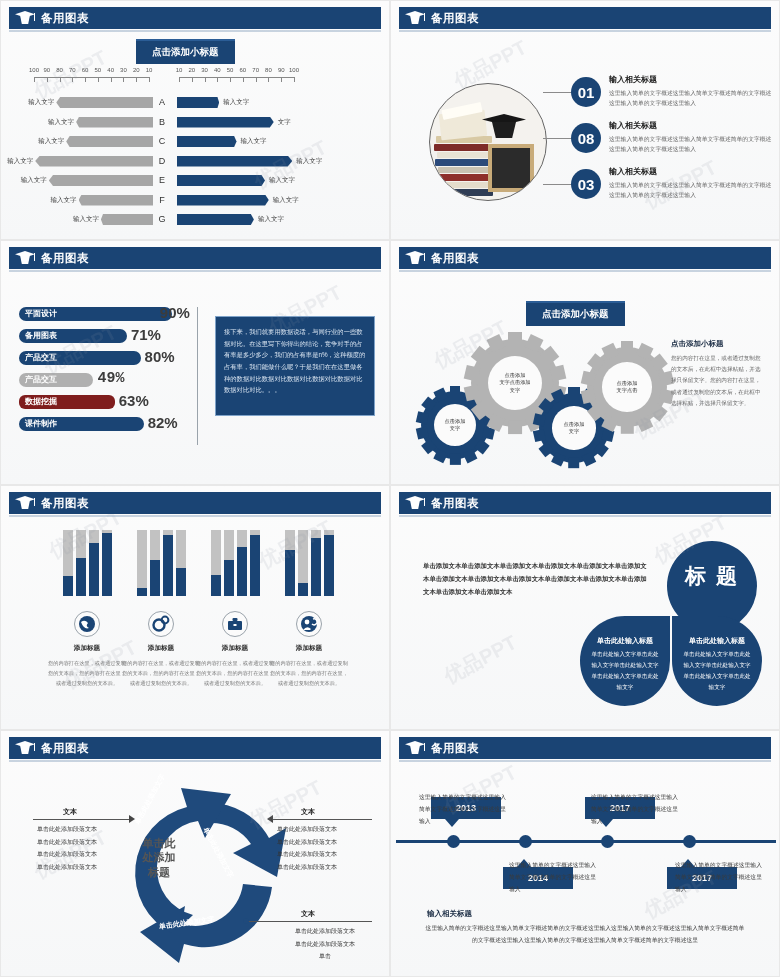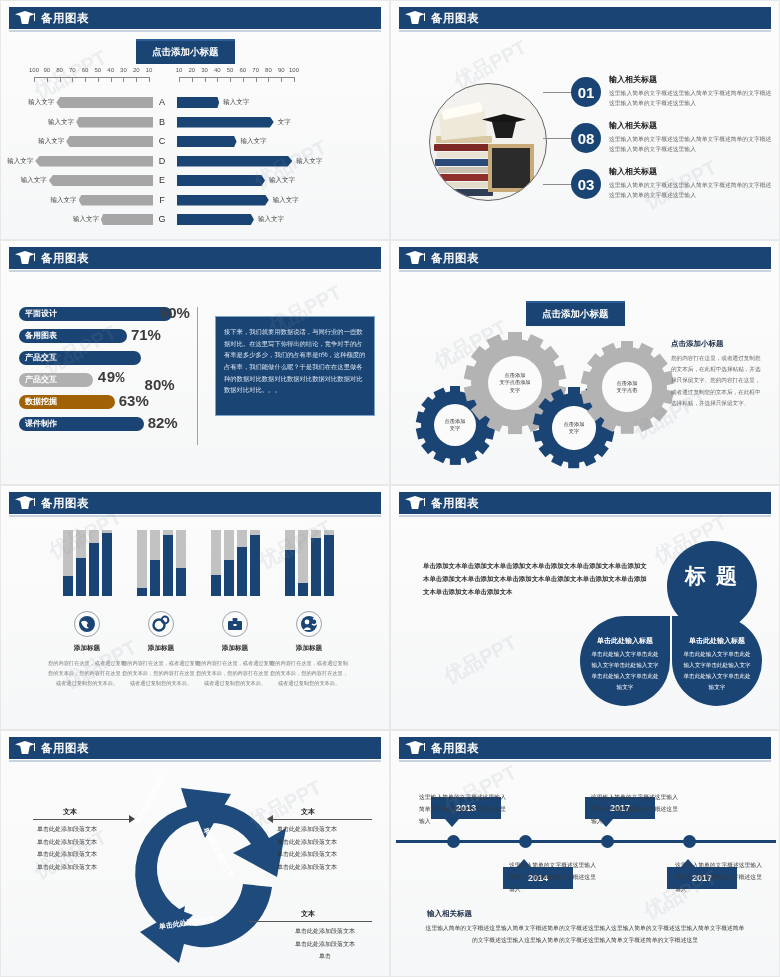--- a/index.html
+++ b/index.html
@@ -260,26 +260,26 @@
           <div class="pbar-lab">平面设计</div>
         </div>
         <div class="pct" style="left: 158.8px; top: 63px;">90%</div>
         <div class="pbar-track" style="left: 18px; top: 88px; width: 107.92px; background: rgb(26, 68, 116);">
           <div class="pbar-lab">备用图表</div>
         </div>
         <div class="pct" style="left: 129.92px; top: 85px;">71%</div>
         <div class="pbar-track" style="left: 18px; top: 110px; width: 121.6px; background: rgb(26, 68, 116);">
           <div class="pbar-lab">产品交互</div>
         </div>
-        <div class="pct" style="left: 143.6px; top: 107px; margin-top: 28px;">80%</div>
+        <div class="pct" style="left: 143.6px; top: 107px;">80%</div>
         <div class="pbar-track" style="left: 18px; top: 132px; width: 74.48px; background: rgb(176, 176, 176);">
           <div class="pbar-lab">产品交互</div>
         </div>
         <div class="pct" style="left: 96.48px; top: 129px; font-family: Liberation Mono, monospace;">49%</div>
-        <div class="pbar-track" style="left: 18px; top: 154px; width: 95.76px; background: #a16207;">
+        <div class="pbar-track" style="left: 18px; top: 154px; width: 95.76px; background: #7f1d1d; border-radius: 6px;">
           <div class="pbar-lab">数据挖掘</div>
         </div>
         <div class="pct" style="left: 117.76px; top: 151px;">63%</div>
         <div class="pbar-track" style="left: 18px; top: 176px; width: 124.64px; background: rgb(26, 68, 116);">
           <div class="pbar-lab">课件制作</div>
         </div>
         <div class="pct" style="left: 146.64px; top: 173px;">82%</div>
       </div>
     <div class="vdiv" style="left:196px;top:66px;height:138px;"></div>
     <div class="note-box" style="left:214px;top:75px;width:160px;height:100px;">接下来，我们就要用数据说话，与同行业的一些数据对比。在这里写下你得出的结论，竞争对手的占有率是多少多少，我们的占有率是n%，这种额度的占有率，我们能做什么呢？于是我们在在这里做各种的数据对比数据对比数据对比数据对比数据对比数据对比对比。。。</div>
@@ -529,20 +529,25 @@
       <span class="hdr-title">备用图表</span>
     </div>
 
     <svg width="200" height="185" style="position:absolute;left:108px;top:50px;">
       <g fill="#1f4a7c">
         <path d="M100 22 A68 68 0 0 1 160 57 L177 47 L168 96 L124 72 L142 63 A48 48 0 0 0 100 42 Z"></path>
         <path d="M163 106 A68 68 0 0 1 75 163 L70 182 L31 151 L76 125 L73 143 A48 48 0 0 0 134 103 Z"></path>
         <path d="M64 153 A68 68 0 0 1 78 26 L72 7 L122 13 L96 57 L89 40 A48 48 0 0 0 84 134 Z"></path>
       </g>
     </svg>
+    <div class="cyc-center" style="left:158px;top:105px;width:100px;margin-left:-50px;">
+      <div style="white-space:pre-line;">单击此
+处添加
+标题</div>
+    </div>
     <div id="s7-arrowlabels">
         <div style="position: absolute; left: 136px; top: 88px; color: rgb(255, 255, 255); font-size: 7px; font-weight: bold; transform: rotate(-62deg); transform-origin: left center; white-space: nowrap;">单击此处添加文字</div>
         <div style="position: absolute; left: 204px; top: 92px; color: rgb(255, 255, 255); font-size: 7px; font-weight: bold; transform: rotate(62deg); transform-origin: left center; white-space: nowrap;">单击此处添加文字</div>
         <div style="position: absolute; left: 158px; top: 191px; color: rgb(255, 255, 255); font-size: 7px; font-weight: bold; transform: rotate(-8deg); transform-origin: left center; white-space: nowrap;">单击此处添加文字</div>
       </div>
 
     <div class="side-t" style="left:62px;top:76px;">文本</div>
     <div class="hline" style="left:32px;top:88px;width:100px;"></div>
     <div style="position:absolute;left:128px;top:84px;width:0;height:0;border-top:4px solid transparent;border-bottom:4px solid transparent;border-left:6px solid #444;"></div>
     <div class="side-lines" style="left:36px;top:92px;" id="s7-left">

